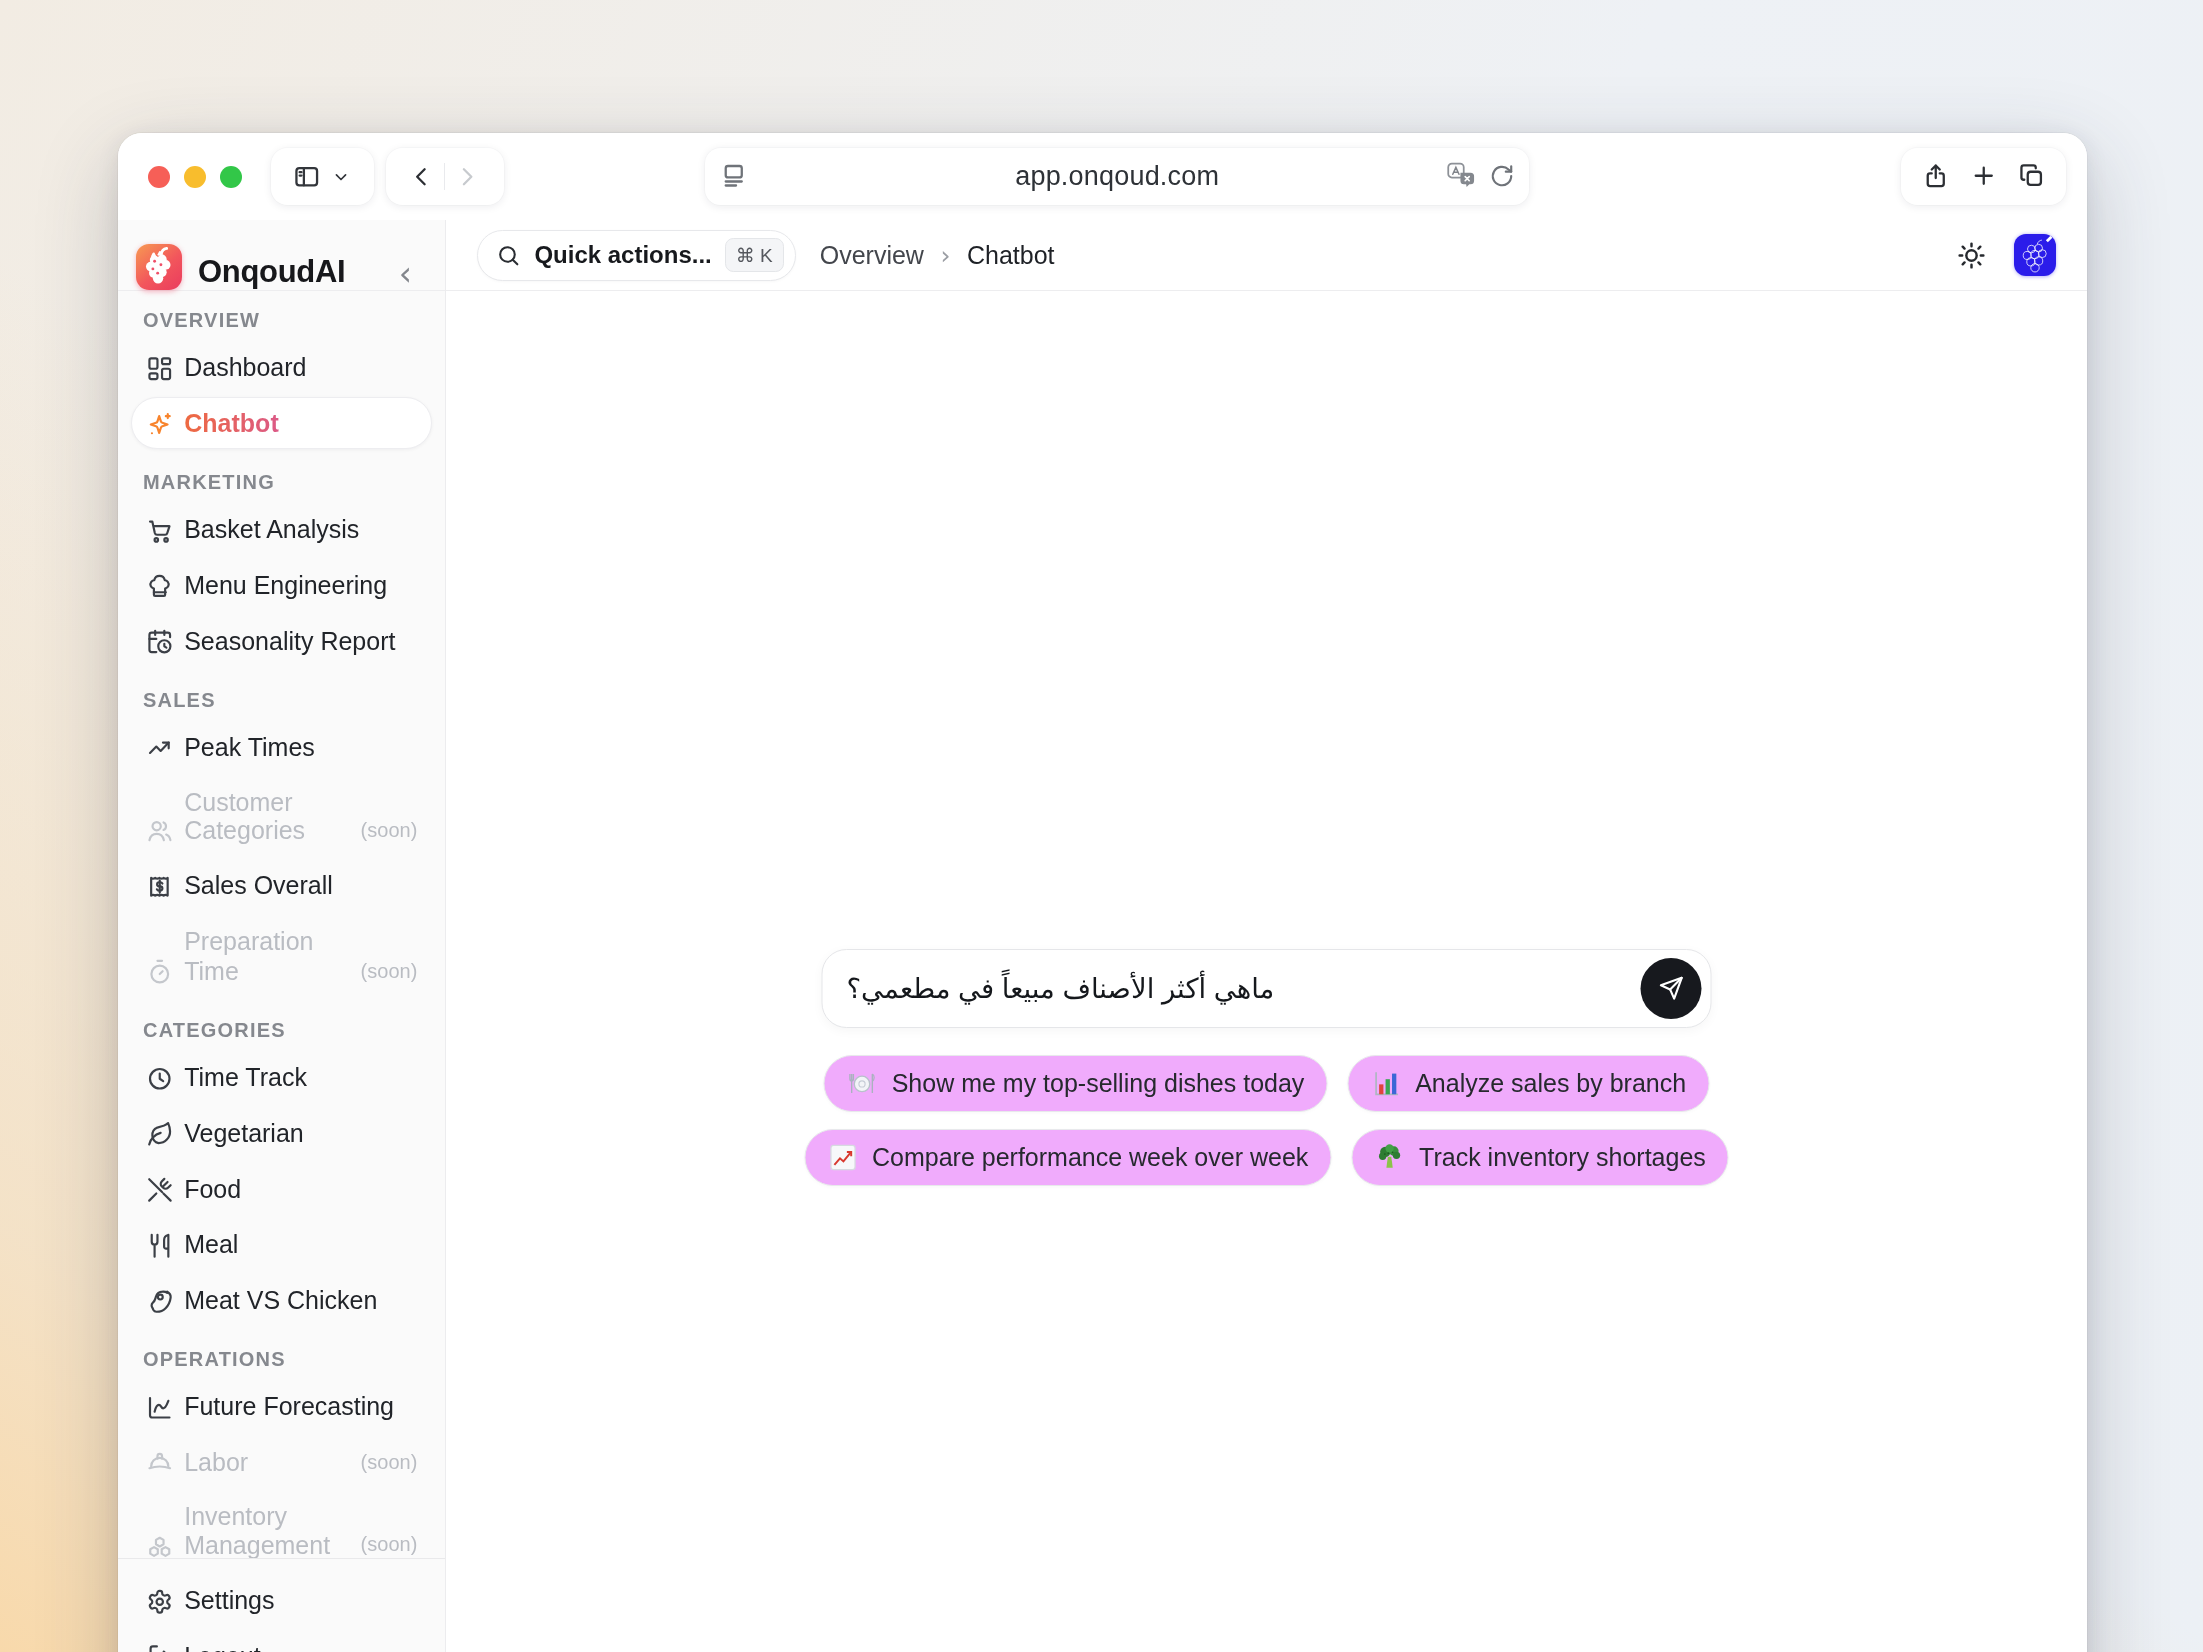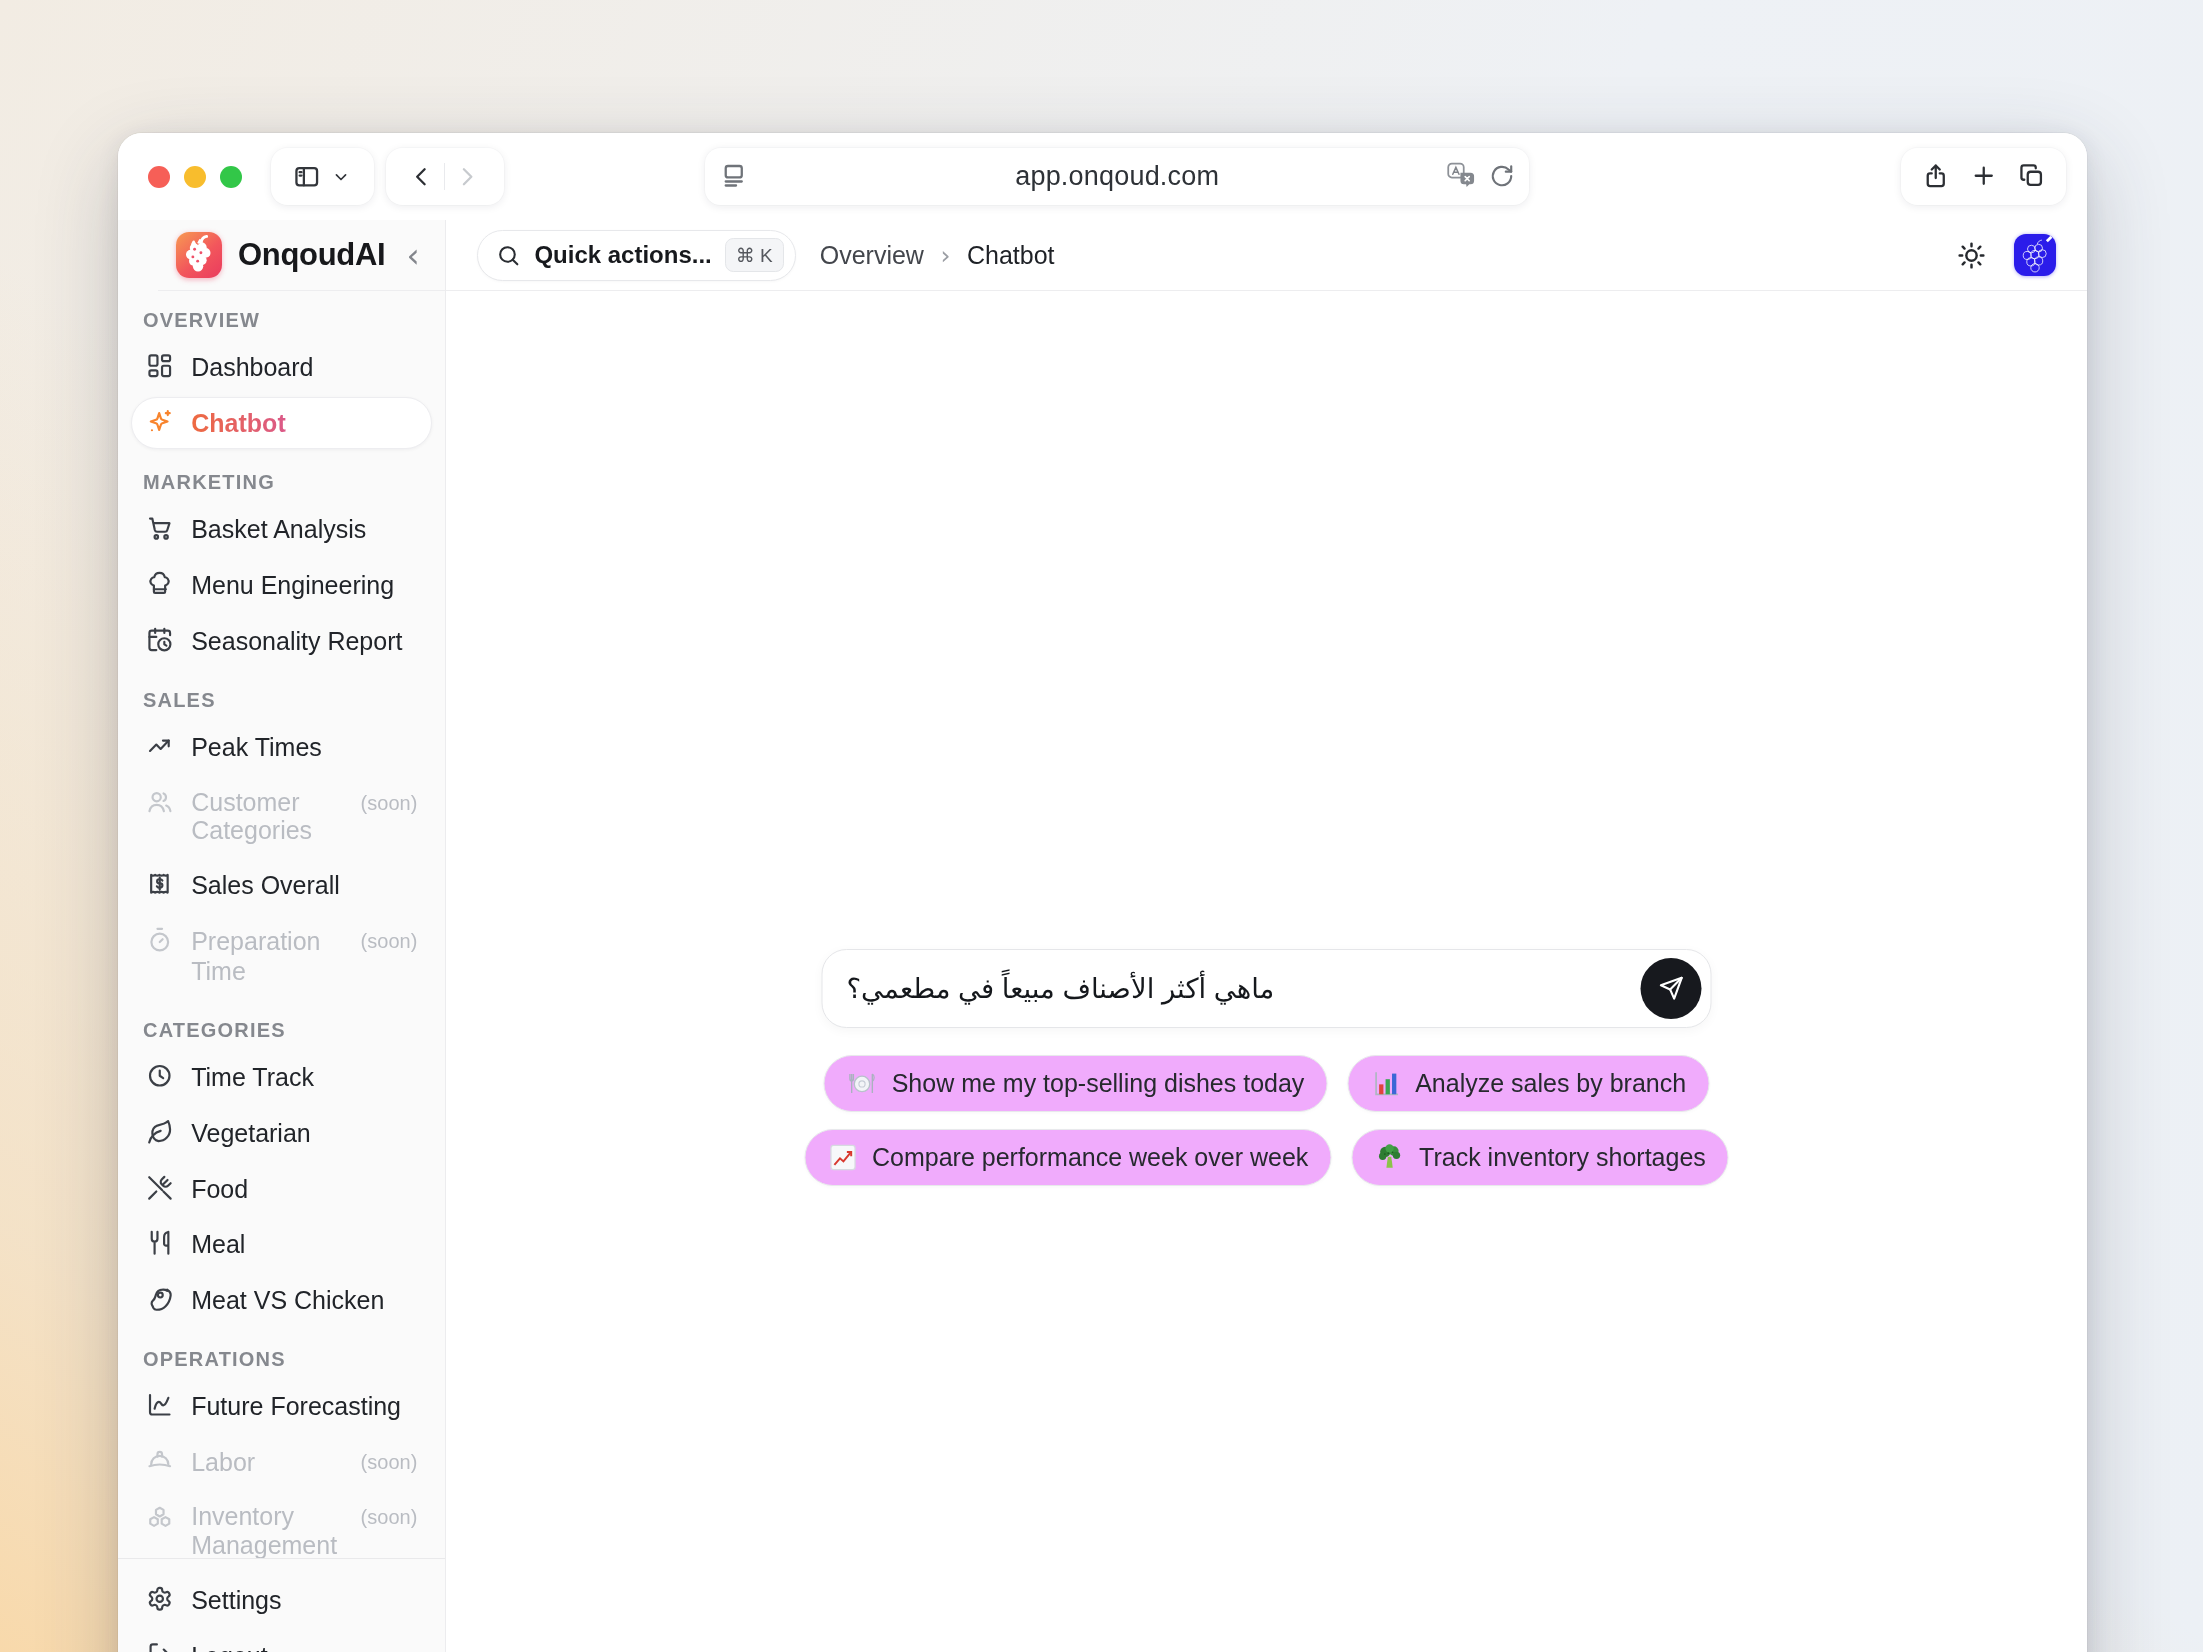--- a/index.html
+++ b/index.html
@@ -37,30 +37,30 @@
     box-shadow:0 1.8px 8.3px rgba(25,30,45,.08),0 0 0 0.9px rgba(25,30,45,.018);
     display:flex;align-items:center;padding:0 14.7px;}
   .urlbar .domain{position:absolute;left:0;right:0;text-align:center;font-size:27px;color:#2e3237;letter-spacing:0.2px;}
   .urlbar .u-right{margin-left:auto;display:flex;align-items:center;gap:11px;position:relative;}
   .tb-right{position:absolute;right:21px;top:14.7px;width:165px;gap:0;justify-content:space-evenly;color:#2c2f34;}
   .ic{width:27.5px;height:27.5px;stroke:currentColor;fill:none;stroke-width:2;stroke-linecap:round;stroke-linejoin:round;flex:none;display:block;}
   .ic.sm{width:20px;height:20px;}
   
   .app{flex:1;display:flex;min-height:0;}
   .sidebar{width:327px;flex:none;background:#fafafa;border-right:0.9px solid #ececee;display:flex;flex-direction:column;min-height:0;}
-  .sb-head{height:70px;flex:none;border-bottom:0.9px solid #ededef;display:flex;align-items:center;gap:15.6px;padding:0 27.5px 0 18.4px;margin-left:40px;}
+  .sb-head{height:70px;flex:none;border-bottom:0.9px solid #ededef;display:flex;align-items:flex-end;gap:15.6px;padding:0 27.5px 0 18.4px;}
   .logo{width:46px;height:46px;border-radius:13px;flex:none;
     background:linear-gradient(140deg,#f79a52 0%,#f2565c 55%,#ea3b5e 100%);
     display:flex;align-items:center;justify-content:center;box-shadow:0 1.8px 5.5px rgba(234,59,94,.35);}
   .brand{font-size:31px;font-weight:700;color:#17181b;letter-spacing:-0.3px;}
   .collapse{margin-left:auto;background:none;border:none;color:#83868c;font-size:33px;line-height:1;padding:0 5.5px;font-family:"DejaVu Sans",sans-serif;}
   .nav{flex:1;min-height:0;overflow:hidden;padding:7.3px 13px 0;}
   .sec-label{font-size:20px;font-weight:700;color:#85888e;letter-spacing:1.2px;margin:22px 12px 9.2px;}
   .sec-label.first{margin-top:11px;}
-  .item{display:flex;align-items:flex-start;gap:18px;padding:11px 14.7px;margin-bottom:3.7px;border-radius:917px;
+  .item{display:flex;align-items:flex-end;gap:11px;padding:11px 14.7px;margin-bottom:3.7px;border-radius:917px;
     font-size:25px;color:#212429;line-height:30px;}
   .item .ic{color:#3b3f46;stroke-width:1.9;}
   .item .lbl{flex:1;min-width:0;}
   .item .soon{font-size:20px;color:#b9bcc2;margin-left:5.5px;flex:none;}
   .item.two .lbl{line-height:28.5px;}
   .item.disabled{color:#b9bcc2;}
   .item.disabled .ic{color:#c4c7cc;}
   .item.active{background:#fff;border:0.9px solid #ededf0;padding:10px 13.8px;box-shadow:0 0.9px 3.7px rgba(17,20,30,.05);}
   .item.active .ic{color:#f8842d;}
   .item.active .lbl{font-weight:600;background:linear-gradient(90deg,#ee6a40 0%,#d5549f 55%,#b94fca 100%);

